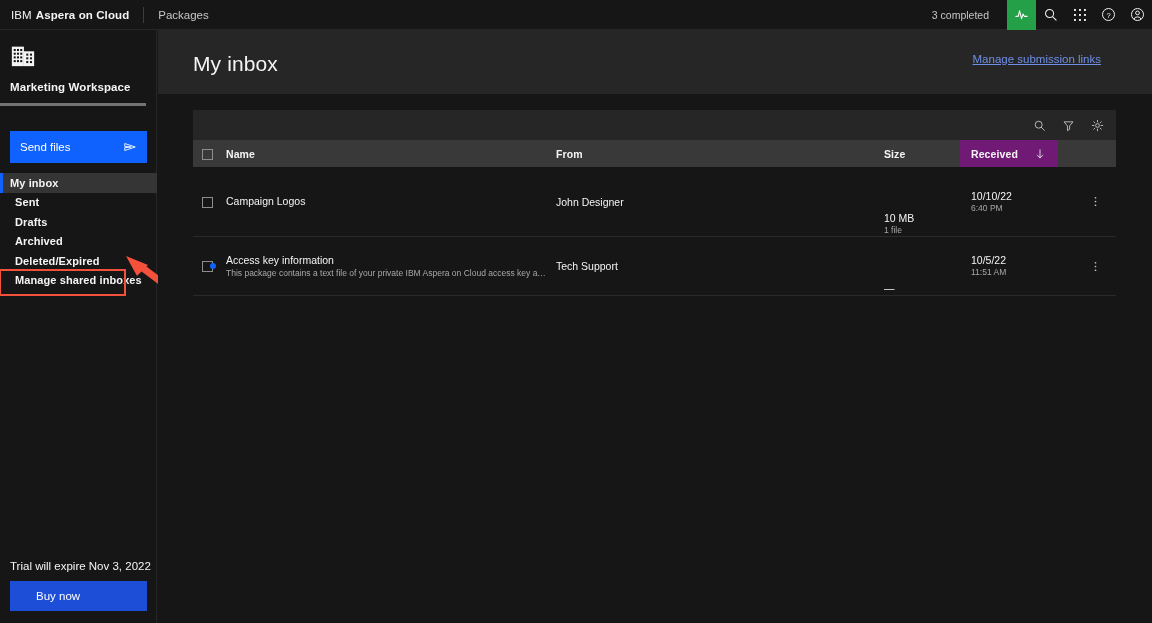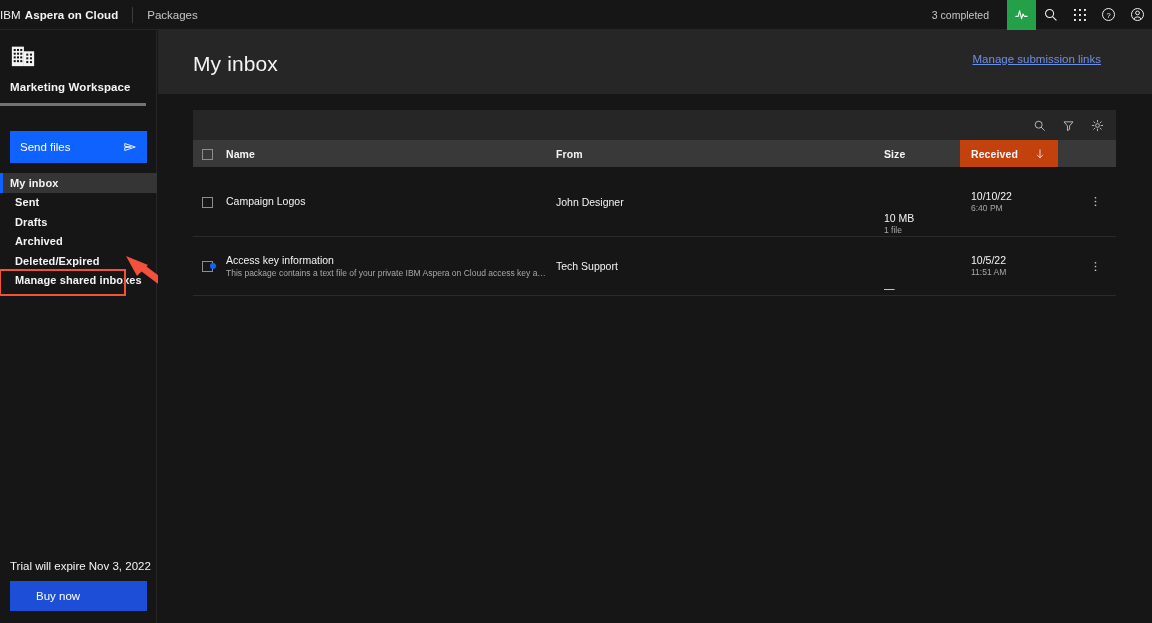--- a/index.html
+++ b/index.html
@@ -26,20 +26,21 @@
     width: 1152px;
     height: 30px;
     background: #161616;
     border-bottom: 1px solid #262626;
     display: flex;
     align-items: center;
   }
   .brand {
     display: flex;
     align-items: baseline;
+    padding-left: 11px;
     font-size: 11.5px;
     color: #f4f4f4;
     letter-spacing: .1px;
     white-space: nowrap;
   }
   .brand-ibm { font-weight: 400; }
   .brand-product { font-weight: 700; margin-left: 4px; }
   .brand-divider {
     width: 1px;
     height: 16px;
@@ -252,21 +253,21 @@
   thead tr { height: 27px; background: #393939; }
   th {
     font-size: 10.5px;
     font-weight: 700;
     color: #f4f4f4;
     text-align: left;
     letter-spacing: .1px;
     padding: 0;
     vertical-align: middle;
   }
-  th.sorted { background: #c2410c; position: relative; }
+  th.sorted { background: #701a75; position: relative; }
   .sort-arrow {
     position: absolute;
     right: 12px; top: 50%;
     transform: translateY(-50%);
   }
   .col-check { width: 33px; padding-left: 9px !important; }
   .col-name  { width: 330px; }
   .col-from  { width: 328px; }
   .col-size  { width: 76px; }
   .col-recv  { width: 98px; padding-left: 11px !important; }

